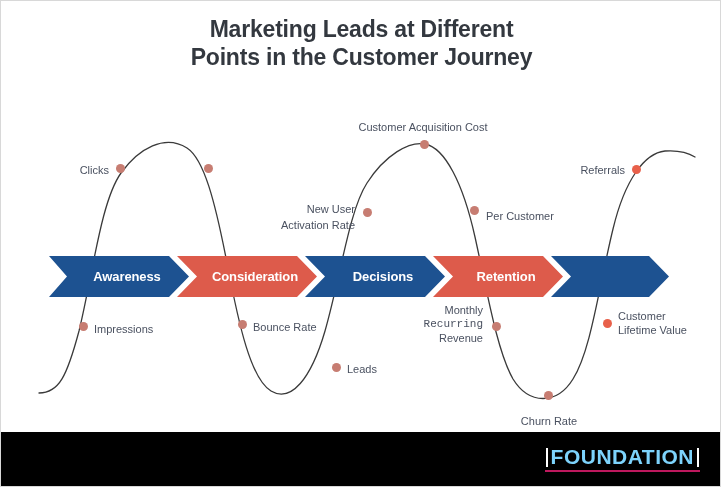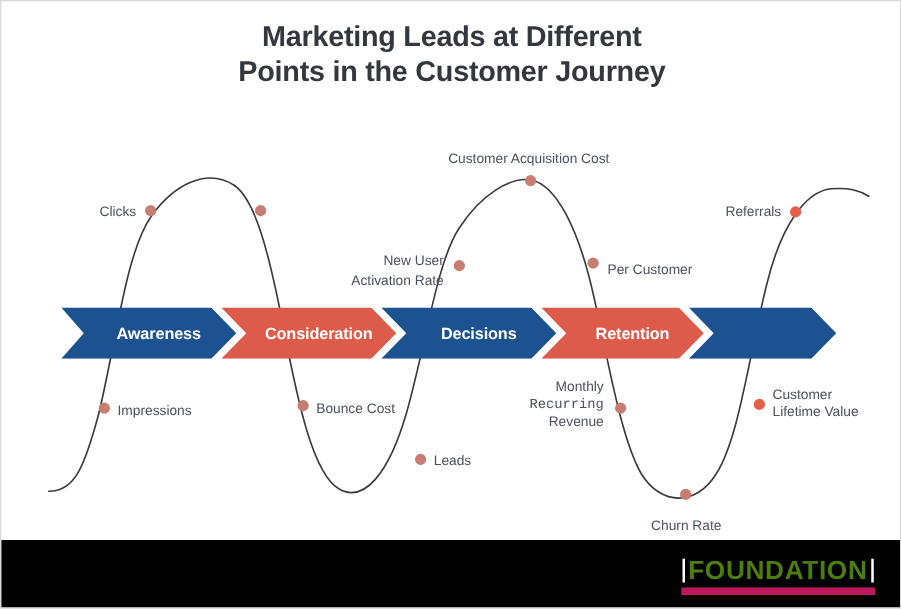--- a/index.html
+++ b/index.html
@@ -53,21 +53,21 @@
   #wave-svg {
     position: absolute;
     left: 0;
     top: 0;
   }
 
   
   #funnel {
     position: absolute;
     left: 48px;
-    top: 245px;
+    top: 255px;
     width: 620px;
     height: 41px;
   }
   #funnel-svg {
     position: absolute;
     left: 0;
     top: 0;
   }
   .stage-label {
     position: absolute;
@@ -115,24 +115,24 @@
     height: 54px;
     background: #000000;
   }
   #logo {
     position: absolute;
     right: 22px;
     top: 13px;
     font-family: "Liberation Sans", sans-serif;
     font-size: 21px;
     font-weight: bold;
-    color: #4d7c0f;
+    color: #7dd3fc;
     letter-spacing: 0.5px;
     white-space: nowrap;
-    border-bottom: 6px solid #be185d;
+    border-bottom: 2px solid #be185d;
     padding: 0 1px 1px 1px;
     line-height: 24px;
   }
   .logo-bar {
     display: inline-block;
     width: 2px;
     height: 19px;
     background: #ffffff;
     vertical-align: -3px;
   }
@@ -206,21 +206,21 @@
     <div class="kpi-dot" style="left:469px; top:205px;"></div>
     <div class="kpi-label align-left" style="left:485px; top:209px; width:130px;">Per Customer</div>
 
     <div class="kpi-dot bright" style="left:631px; top:164px;"></div>
     <div class="kpi-label align-right" style="left:540px; top:163px; width:84px;">Referrals</div>
 
     <div class="kpi-dot" style="left:78px; top:321px;"></div>
     <div class="kpi-label align-left" style="left:93px; top:322px; width:110px;">Impressions</div>
 
     <div class="kpi-dot" style="left:237px; top:319px;"></div>
-    <div class="kpi-label align-left" style="left:252px; top:320px; width:110px;">Bounce Cost</div>
+    <div class="kpi-label align-left" style="left:252px; top:320px; width:110px;">Bounce Rate</div>
 
     <div class="kpi-dot" style="left:331px; top:362px;"></div>
     <div class="kpi-label align-left" style="left:346px; top:362px; width:70px;">Leads</div>
 
     <div class="kpi-dot" style="left:491px; top:321px;"></div>
     <div class="kpi-label align-right" style="left:398px; top:303px; width:84px;">Monthly</div>
     <div class="kpi-label align-right" style="left:398px; top:317px; width:84px;font-family:Liberation Mono, monospace;">Recurring</div>
     <div class="kpi-label align-right" style="left:398px; top:331px; width:84px;">Revenue</div>
 
     <div class="kpi-dot" style="left:543px; top:390px;"></div>

